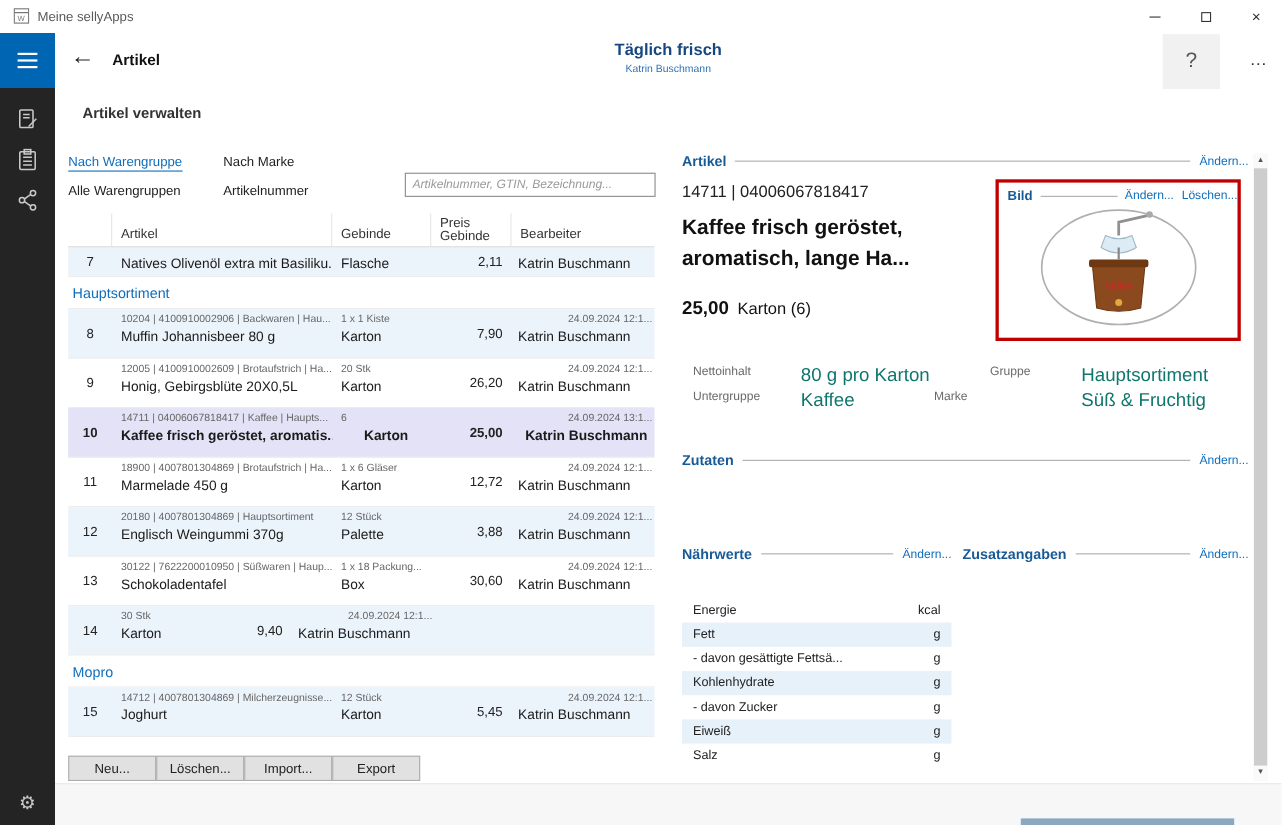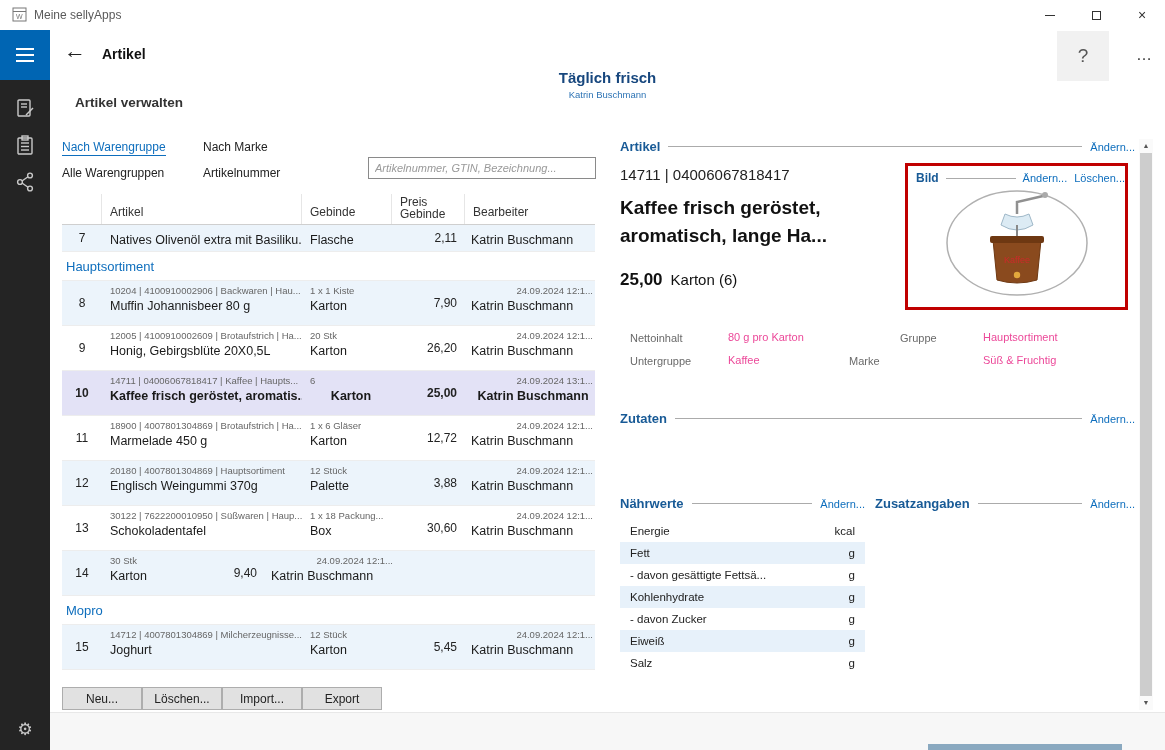--- a/index.html
+++ b/index.html
@@ -22,21 +22,21 @@
   .hl { width:18px; height:2px; background:#fff; display:block; }
   .side-icon { position:absolute; left:0; width:50px; height:32px; display:flex; align-items:center; justify-content:center; }
   .side-icon svg { stroke:#c9c9c9; fill:none; stroke-width:1.4; }
   .si-1 { top:62px; } .si-2 { top:99px; } .si-3 { top:136px; }
   .side-gear { position:absolute; left:0; bottom:10px; width:50px; text-align:center; color:#c9c9c9; font-size:17px; }
 
   
   .header { position:absolute; left:50px; top:30px; width:1115px; height:55px; background:#fff; }
   .back { position:absolute; left:14px; top:8px; font-size:22px; color:#222; cursor:default; }
   .htitle { position:absolute; left:52px; top:16px; font-size:14px; font-weight:bold; color:#111; }
-  .hcenter { position:absolute; left:0; right:0; top:7px; text-align:center;margin-top:32px; }
+  .hcenter { position:absolute; left:0; right:0; top:7px; text-align:center; }
   .company { font-size:15px; color:#17477e; font-weight:bold; }
   .user { font-size:9.5px; color:#2e74b5; margin-top:3px; }
   .help { position:absolute; right:56px; top:1px; width:52px; height:50px; background:#f1f1f1; display:flex; align-items:center; justify-content:center; font-size:19px; color:#555; }
   .more { position:absolute; right:12px; top:16px; font-size:16px; color:#333; letter-spacing:1px; }
 
   .page-heading { position:absolute; left:75px; top:95px; font-size:13.5px; font-weight:bold; color:#333; }
 
   
   .f-link { position:absolute; font-size:12px; }
   .f-bygroup { left:62px; top:140px; color:#0e6ebd; border-bottom:1px solid #0e6ebd; padding-bottom:1px; }
@@ -85,23 +85,23 @@
   .d-title { position:absolute; left:620px; top:194px; width:280px; font-size:19px; font-weight:bold; line-height:28px; color:#111; }
   .d-price { position:absolute; left:620px; top:270px; font-size:15px; color:#111; }
   .d-price .p { font-size:17px; font-weight:bold; margin-right:8px; }
 
   .imgbox { position:absolute; left:905px; top:163px; width:223px; height:147px; border:3px solid #c00000; background:#fff; }
   .imgbox-head { display:flex; align-items:center; gap:7px; padding:5px 0 0 8px; }
   .imgbox-head .s-lbl { font-size:12px; }
   .grinder { display:flex; justify-content:center; margin-top:1px; }
 
   .fld-lbl { position:absolute; font-size:11px; color:#6a6a6a; }
-  .fld-val { position:absolute; font-size:11px; color:#ec4899; }
-
-  .nutrition { position:absolute; left:620px; top:520px; width:245px; }
+  .fld-val { position:absolute; font-size:17px; color:#0f766e; }
+
+  .nutrition { position:absolute; left:620px; top:544px; width:245px; }
   .nrow { display:flex; justify-content:space-between; height:22px; align-items:center; padding:0 10px; }
   .nrow.nalt { background:#e7f1fa; }
   .n-lbl { font-size:11.5px; color:#222; white-space:nowrap; }
   .n-unit { font-size:11.5px; color:#222; }
 
   
   .vscroll { position:absolute; left:1139px; top:139px; width:14px; height:571px; background:#fafafa; }
   .arr { height:14px; text-align:center; font-size:7px; color:#555; line-height:14px; }
   .arr.down { position:absolute; bottom:0; left:0; right:0; }
   .vthumb { position:absolute; top:14px; bottom:14px; left:1px; right:1px; background:#cdcdcd; }

